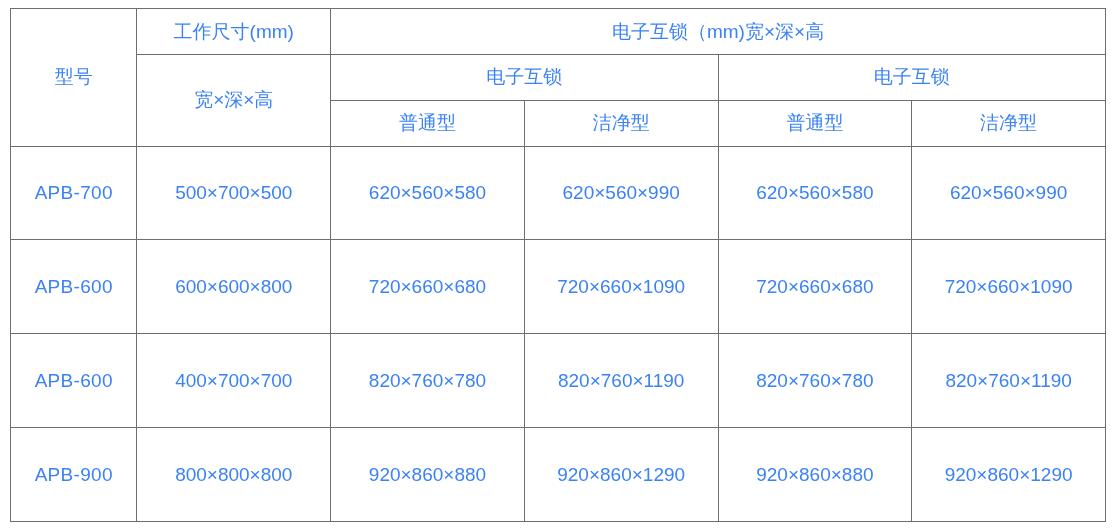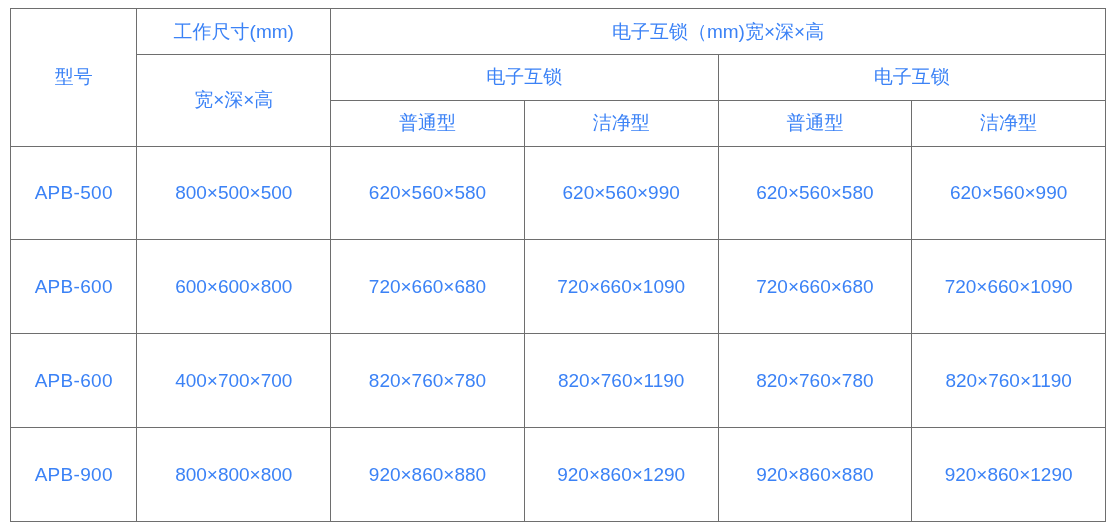--- a/index.html
+++ b/index.html
@@ -79,22 +79,22 @@
         <td class="hdr" colspan="2">电子互锁</td>
       </tr>
       <tr class="row-h3">
         <td class="hdr">普通型</td>
         <td class="hdr">洁净型</td>
         <td class="hdr">普通型</td>
         <td class="hdr">洁净型</td>
       </tr>
 
       <tr class="row-body">
-        <td class="model">APB-500</td>
-        <td>800×500×500</td>
+        <td class="model">APB-700</td>
+        <td>500×700×500</td>
         <td>620×560×580</td>
         <td>620×560×990</td>
         <td>620×560×580</td>
         <td>620×560×990</td>
       </tr>
       <tr class="row-body">
         <td class="model">APB-600</td>
         <td>600×600×800</td>
         <td>720×660×680</td>
         <td>720×660×1090</td>

